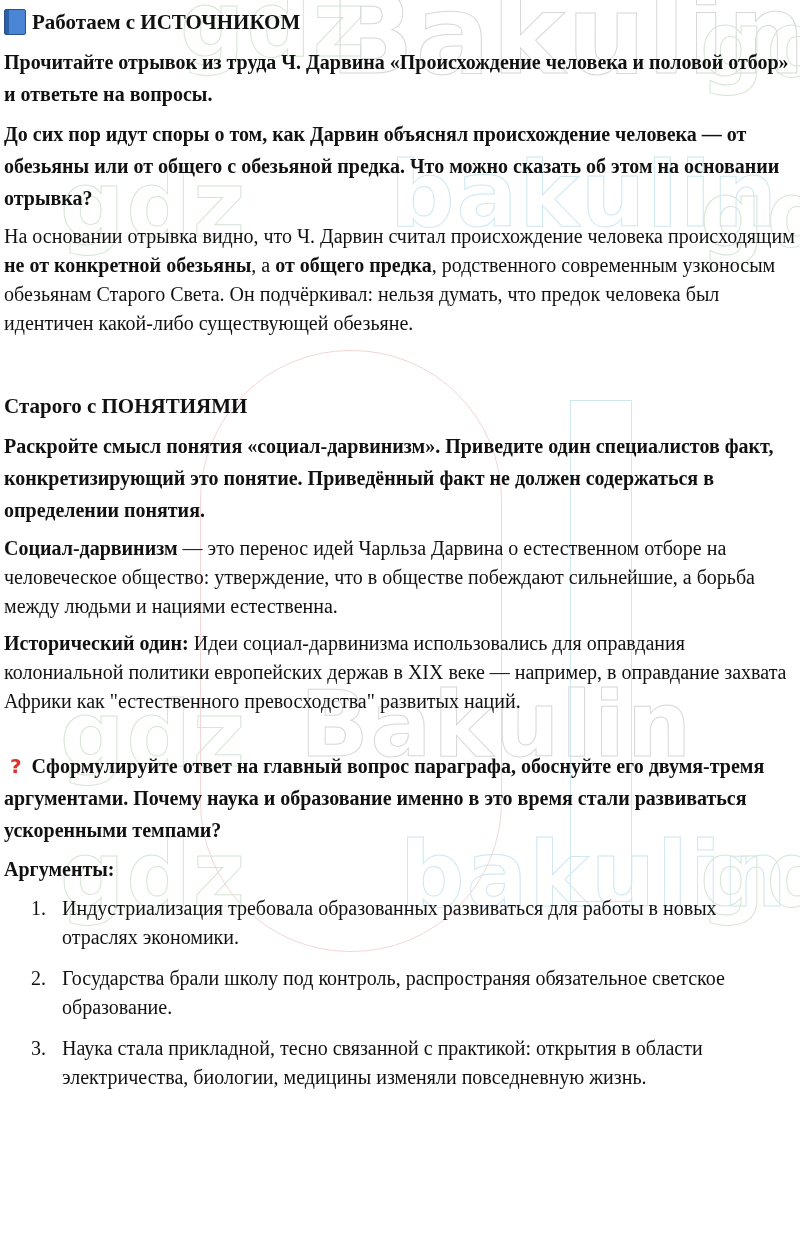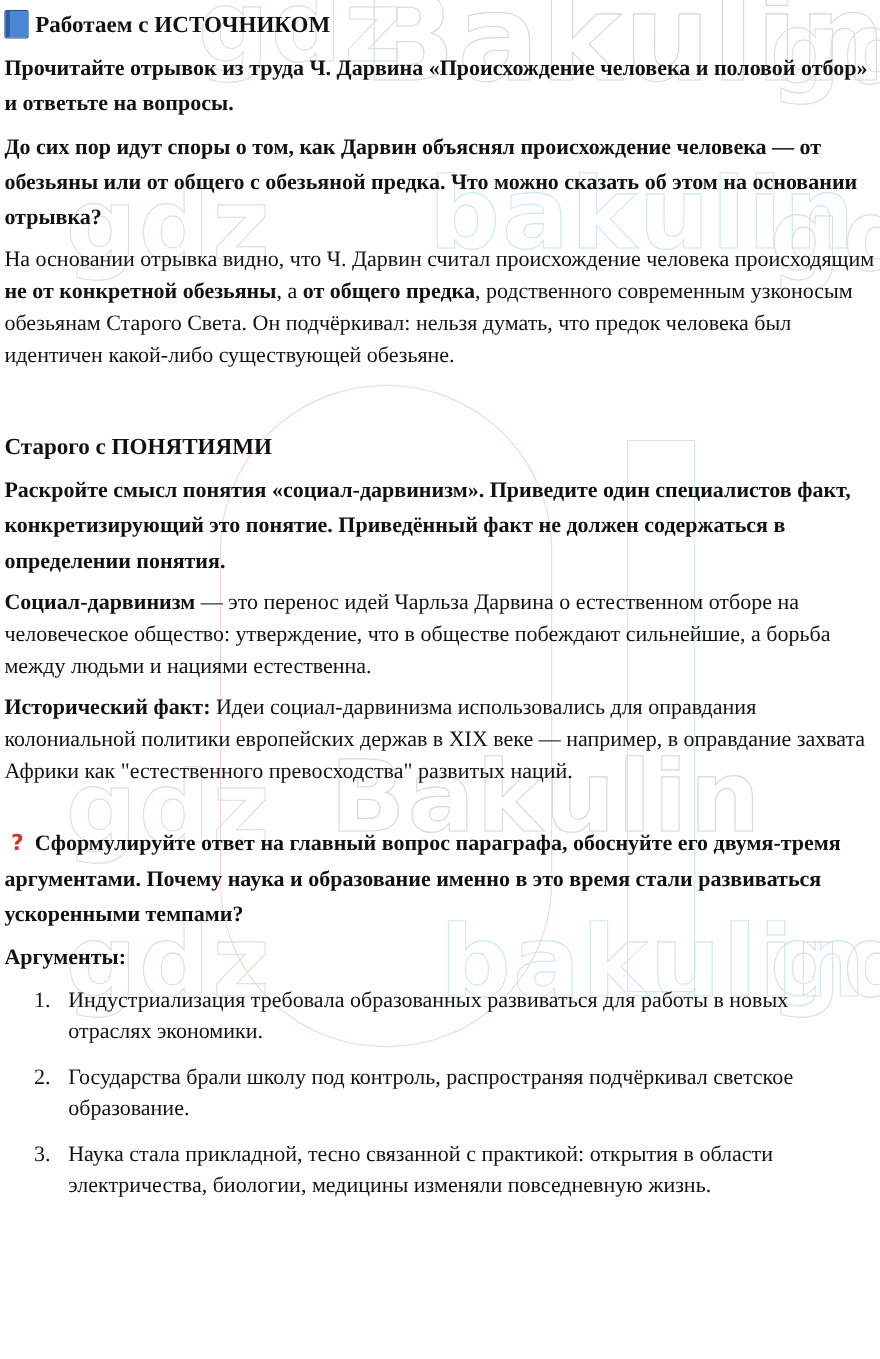--- a/index.html
+++ b/index.html
@@ -101,37 +101,37 @@
   <div class="gap-lg"></div>
 
   <div class="section-title">
     <span>Старого с ПОНЯТИЯМИ</span>
   </div>
 
   <div class="q">Раскройте смысл понятия «социал-дарвинизм». Приведите один специалистов факт, конкретизирующий это понятие. Приведённый факт не должен содержаться в определении понятия.</div>
 
   <div class="p"><b>Социал-дарвинизм</b><span> — это перенос идей Чарльза Дарвина о естественном отборе на человеческое общество: утверждение, что в обществе побеждают сильнейшие, а борьба между людьми и нациями естественна.</span></div>
 
-  <div class="p"><b>Исторический факт:</b><span> Идеи социал-дарвинизма использовались для оправдания колониальной политики европейских держав в XIX веке — например, в оправдание захвата Африки как "естественного превосходства" развитых наций.</span></div>
+  <div class="p"><b>Исторический один:</b><span> Идеи социал-дарвинизма использовались для оправдания колониальной политики европейских держав в XIX веке — например, в оправдание захвата Африки как "естественного превосходства" развитых наций.</span></div>
 
   <div class="gap-md"></div>
 
   <div class="q"><span class="qmark">?</span><span>Сформулируйте ответ на главный вопрос параграфа, обоснуйте его двумя-тремя аргументами. Почему наука и образование именно в это время стали развиваться ускоренными темпами?</span></div>
 
 
   <div class="args-title">Аргументы:</div>
 
   <ol class="args">
     <li>
       <span class="num">1.</span>
       <span class="txt">Индустриализация требовала образованных развиваться для работы в новых отраслях экономики.</span>
     </li>
     <li>
       <span class="num">2.</span>
-      <span class="txt">Государства брали школу под контроль, распространяя подчёркивал светское образование.</span>
+      <span class="txt">Государства брали школу под контроль, распространяя обязательное светское образование.</span>
     </li>
     <li>
       <span class="num">3.</span>
       <span class="txt">Наука стала прикладной, тесно связанной с практикой: открытия в области электричества, биологии, медицины изменяли повседневную жизнь.</span>
     </li>
   </ol>
 
 </div>
 
 </body></html>

